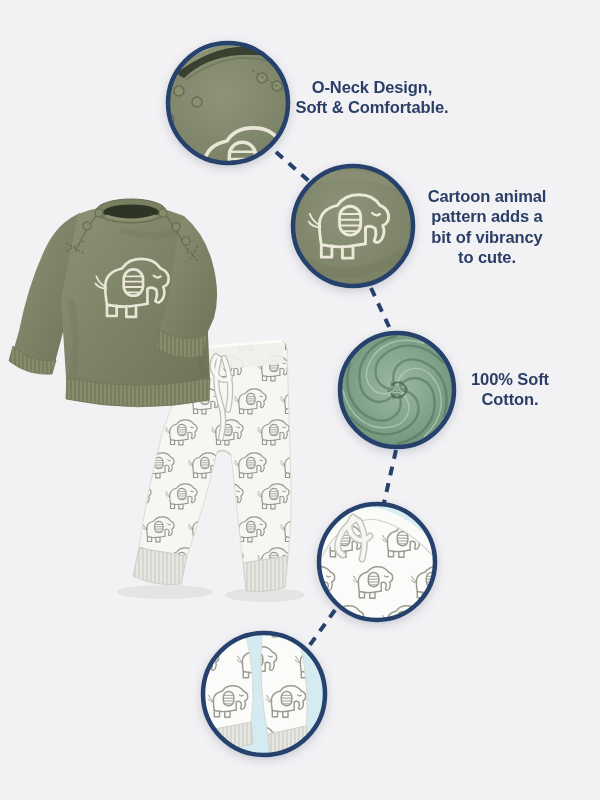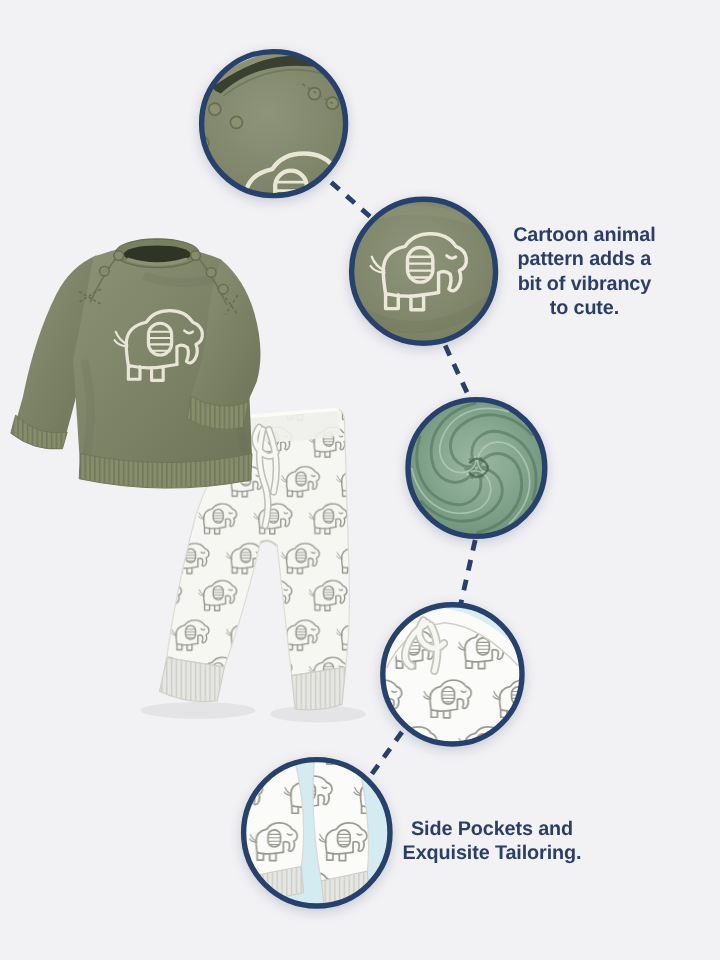--- a/index.html
+++ b/index.html
@@ -239,19 +239,21 @@
 
       <g>
         <path d="M262,632 L300,642 Q310,690 306,728 L268,736 Q258,684 262,632 Z" fill="url(#patBig)" stroke="#d9d9d3" stroke-width="1"></path>
         <path d="M268,734 L306,726 L308,748 L270,756 Z" fill="url(#ribGray)" stroke="#cfcfc9" stroke-width="1"></path>
       </g>
     </g>
     <circle cx="264" cy="694" r="61" fill="none" stroke="#26416c" stroke-width="4.5"></circle>
   </g>
 </svg>
 
+  <div class="callout-text ct1">O-Neck Design,
+Soft &amp; Comfortable.</div>
   <div class="callout-text ct2">Cartoon animal
 pattern adds a
 bit of vibrancy
 to cute.</div>
-  <div class="callout-text ct5">Side Pockets and
-Exquisite Tailoring.</div>
+  <div class="callout-text ct3">100% Soft
+Cotton.</div>
 </div>
 
 </body></html>

